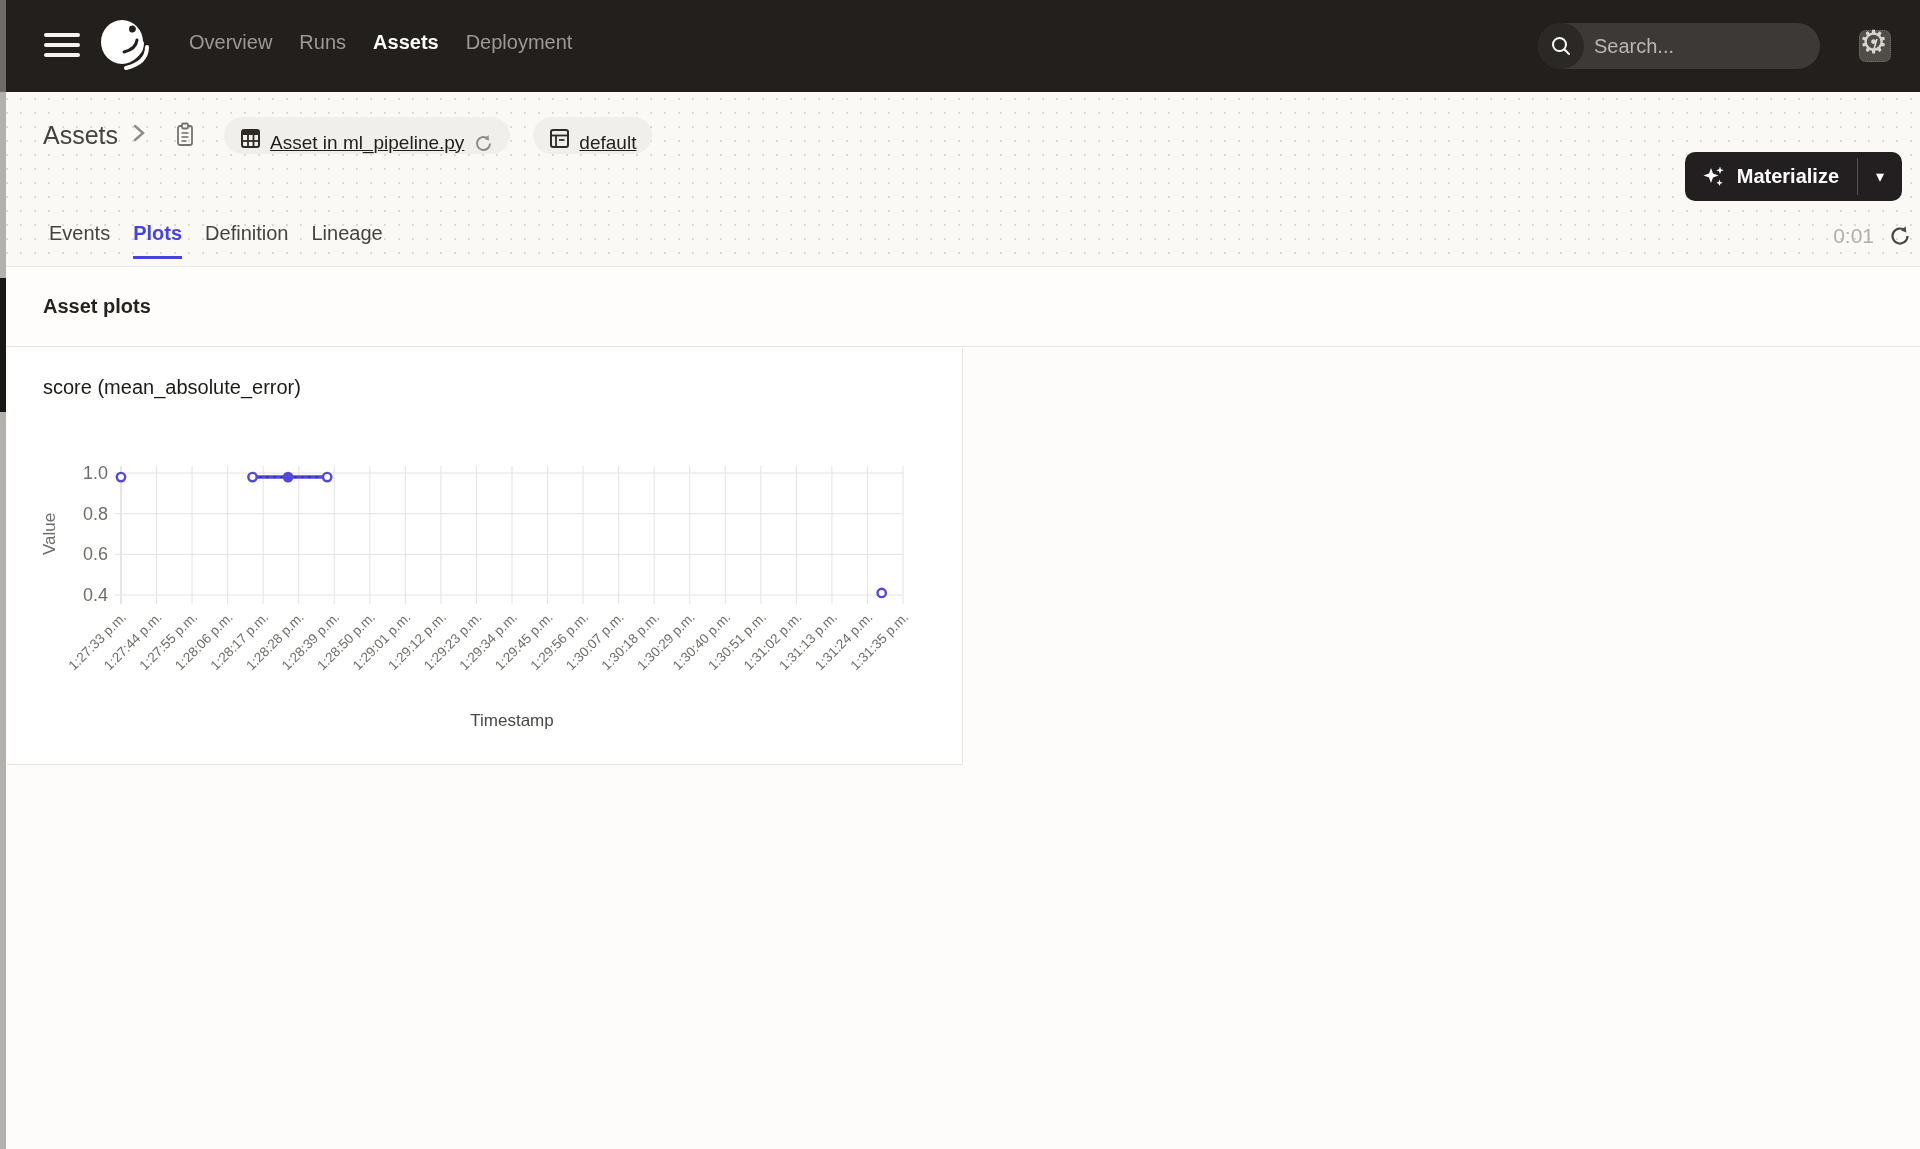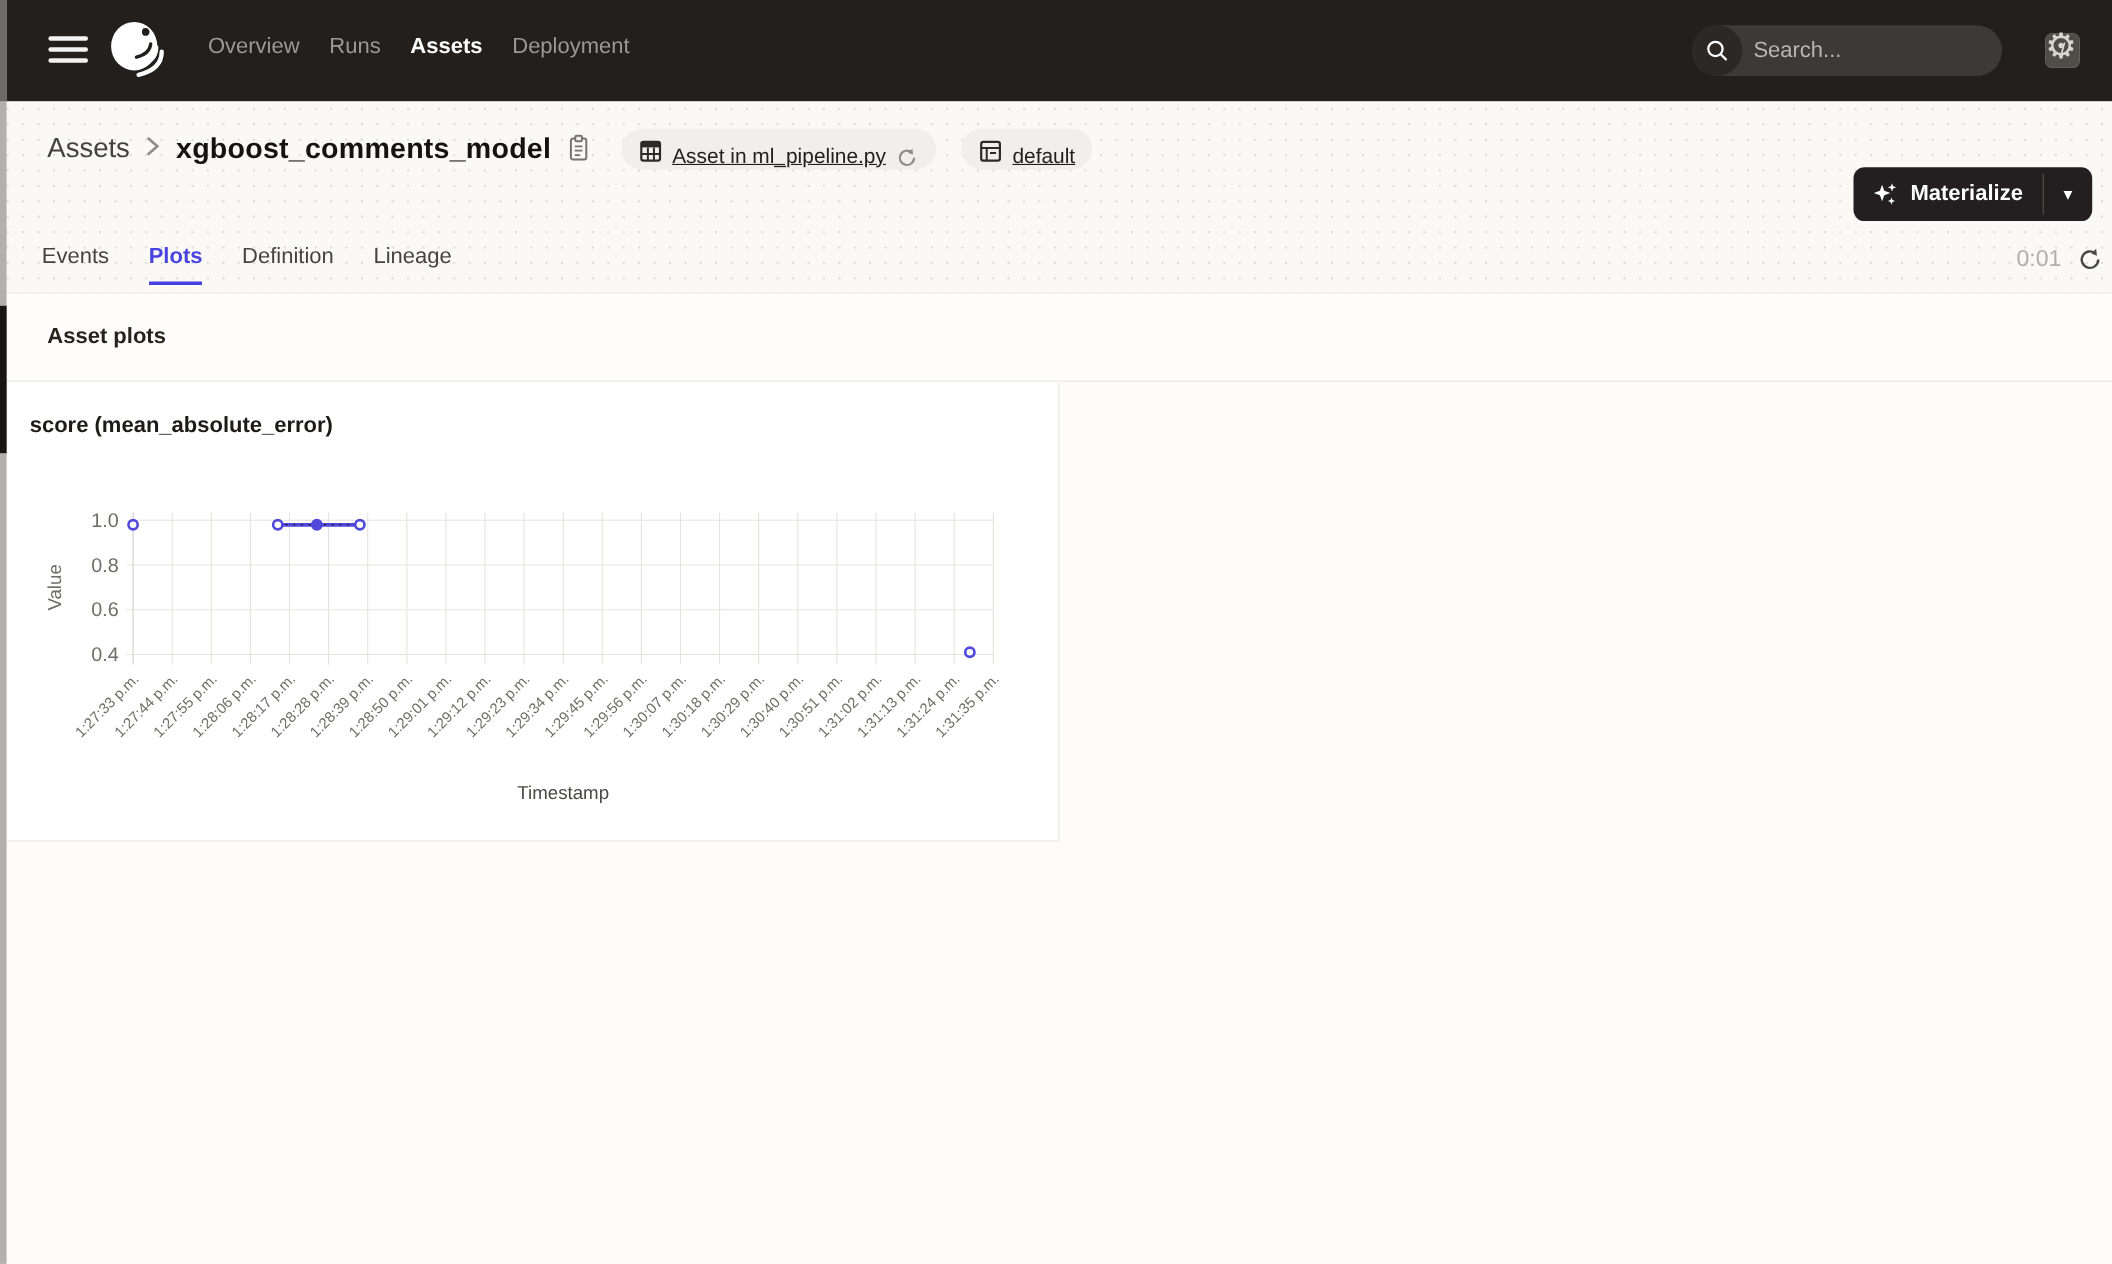--- a/index.html
+++ b/index.html
@@ -38,34 +38,34 @@
   .copy-btn { margin-left:14px; cursor:pointer; display:flex; align-items:center; }
   .chip { height:37px; border-radius:19px; background:#f1efec; display:flex; align-items:flex-end; gap:9px; padding:0 16px; font-size:19px; color:#211e1b; cursor:pointer;text-decoration:underline; }
   .chip-1 { margin-left:28px; }
   .chip-2 { margin-left:23px; }
   .materialize { position:absolute; right:18px; top:20px; height:49px; background:#231f20; border-radius:10px; display:flex; align-items:stretch; color:#fff; overflow:hidden;margin-top:40px; }
   .mat-main { display:flex; align-items:center; gap:10px; padding:0 18px 0 16px; font-size:20px; font-weight:bold; cursor:pointer; }
   .mat-divider { width:1px; background:#55514e; margin:6px 0; }
   .mat-caret { width:44px; display:flex; align-items:center; justify-content:center; cursor:pointer; font-size:16px; color:#fff; }
 
   .tabs-bar { position:absolute; left:0; top:130px; width:1920px; height:45px; }
-  .tabs { position:absolute; left:38px; top:0; display:flex; gap:36px; }
+  .tabs { position:absolute; left:49px; top:0; display:flex; gap:23px; }
   .tab { font-size:20px; color:#46433f; padding-bottom:14px; cursor:pointer; }
   .tab.active { color:#4742e0; font-weight:bold; box-shadow:inset 0 -3px 0 #4742e0; }
   .timer-wrap { position:absolute; right:8px; top:2px; display:flex; align-items:center; gap:14px; }
   .timer { font-size:21px; color:#b2afac; }
   .refresh-btn { cursor:pointer; display:flex; }
 
   
   .section-bar { position:absolute; left:0; top:267px; width:1920px; height:80px; background:#fefdfc; border-bottom:1px solid #e9e7e4; }
   .section-title { position:absolute; left:43px; top:28px; font-size:20px; font-weight:bold; color:#26231f; }
 
   
   .chart-card { position:absolute; left:7px; top:348px; width:956px; height:417px; background:#ffffff; border-right:1px solid #e7e5e2; border-bottom:1px solid #e7e5e2; }
-  .chart-title { position:absolute; left:20px; top:28px; font-size:20px; font-weight:bold; color:#1d1a17; }
+  .chart-title { position:absolute; left:36px; top:28px; font-size:20px; font-weight:normal; color:#1d1a17; }
   .plot-svg { position:absolute; left:0; top:0; width:956px; height:417px; }
 </style>
 </head>
 <body>
 
 <div class="left-strip">
   <div class="top-shade"></div>
   <div class="dark-blob"></div>
 </div>
 
@@ -105,21 +105,20 @@
 
 <div class="header-zone">
 
   <div class="crumb-row">
     <span class="crumb-root">Assets</span>
     <span class="crumb-chevron">
       <svg width="14" height="22" viewBox="0 0 14 22">
           <polyline points="3,4 11,11 3,18" fill="none" stroke="#8f8c88" stroke-width="2.4" stroke-linecap="round"></polyline>
         </svg>
     </span>
-    <span class="crumb-title">xgboost_comments_model</span>
     <span class="copy-btn">
       <svg width="22" height="26" viewBox="0 0 22 26">
         <rect x="4" y="4" width="14" height="19" rx="2" fill="none" stroke="#76736f" stroke-width="1.8"></rect>
         <rect x="8" y="1.5" width="6" height="5" rx="1.2" fill="#f6f5f2" stroke="#76736f" stroke-width="1.8"></rect>
         <line x1="7.5" y1="11" x2="14.5" y2="11" stroke="#76736f" stroke-width="1.6"></line>
         <line x1="7.5" y1="15" x2="14.5" y2="15" stroke="#76736f" stroke-width="1.6"></line>
         <line x1="7.5" y1="19" x2="12.5" y2="19" stroke="#76736f" stroke-width="1.6"></line>
       </svg>
     </span>
 

